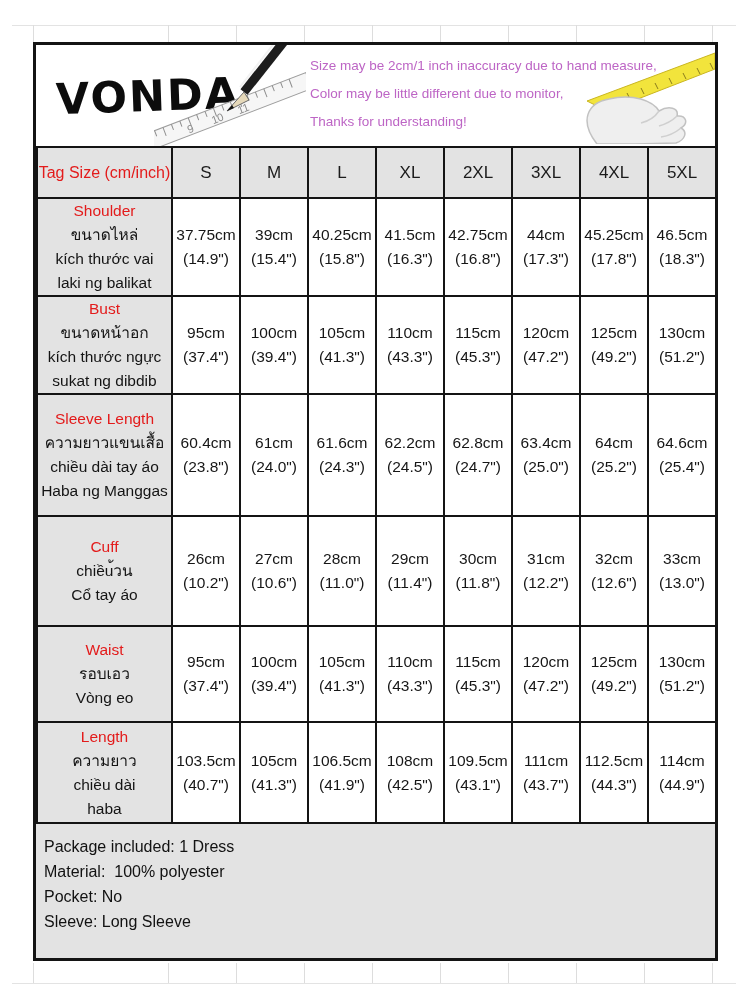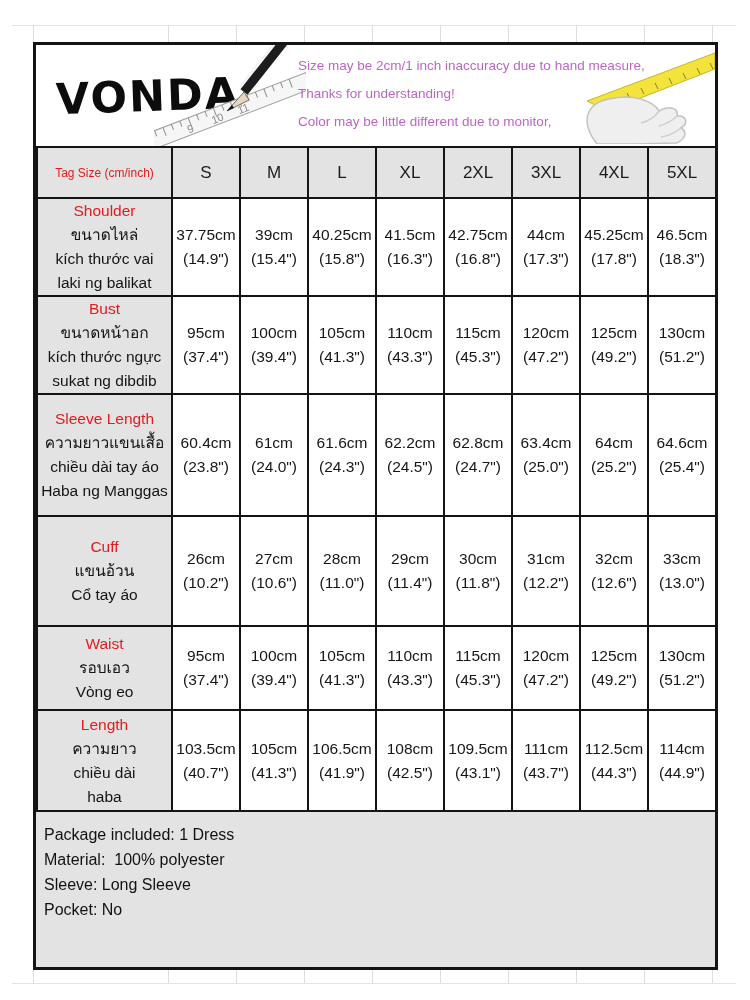--- a/index.html
+++ b/index.html
@@ -23,47 +23,47 @@
 
   
   .brand-band { position:relative; height:101px; background:#ffffff; overflow:hidden; }
   .brand {
     position:absolute; left:20px; top:26px;
     font-family:"DejaVu Sans", sans-serif;
     font-size:43px; font-weight:bold; letter-spacing:2px;
     transform:rotate(-2deg);
     color:#0c0c0c;
   }
-  .disclaimer { position:absolute; left:262px; top:7px; }
+  .disclaimer { position:absolute; left:274px; top:7px; }
   .disclaimer-line {
     color:var(--disclaimer-purple,#bd65c5);
     font-size:13.5px; line-height:28px; white-space:nowrap;
   }
   .pencil-illu { position:absolute; left:118px; top:0; }
   .hand-illu   { position:absolute; right:-2px; top:2px; }
   .ruler-poly  { fill:var(--ruler-yellow,#f2e43c); stroke:#c9b520; stroke-width:1; }
 
   
   table.size-chart { border-collapse:collapse; width:679px; table-layout:fixed; }
   table.size-chart th, table.size-chart td {
     border:2px solid var(--border-black,#141414);
     text-align:center; vertical-align:middle; padding:0;
   }
   .hdr-cell { background:var(--cell-gray,#e3e3e3); }
-  .corner-label { color:var(--accent-red,#e31b1b); font-size:12px; font-weight:normal; }
+  .corner-label { color:var(--accent-red,#e31b1b); font-size:16px; font-weight:normal; }
   .size-h { font-size:17px; font-weight:normal; color:#1b1b1b; }
   .label-cell { background:var(--cell-gray,#e3e3e3); font-size:15.5px; line-height:24px; }
   .row-label { color:var(--accent-red,#e31b1b); }
   .sub-label { color:#141414; }
   .val { font-size:15.5px; line-height:24px; color:#161616; }
 
   
   .footer-notes {
     background:var(--cell-gray,#e0e0e0);
-    height:155px; box-sizing:border-box;
+    height:134px; box-sizing:border-box;
     padding:10px 10px 0 8px;
   }
   .footer-line { font-size:16px; line-height:25px; color:#121212; white-space:pre-wrap; }
 </style>
 </head>
 <body>
 
 <div class="gridline-h" style="top:25px"></div>
 <div class="gridline-h" style="top:983px"></div>
 <div id="grid-ticks">
@@ -103,22 +103,22 @@
         <text x="86" y="75" font-size="11" fill="#8a8a8a" font-family="Liberation Sans, sans-serif">11</text>
       </g>
       <path d="M132 -6 L90 47" stroke="#1d1d1d" stroke-width="9" fill="none"></path>
       <path d="M125 -8 L86 42" stroke="#f2f2f2" stroke-width="2" fill="none"></path>
       <path d="M90 47 L73 66 L95 55 Z" fill="#e6d9ba" stroke="#6a6a6a" stroke-width="1"></path>
       <path d="M78 60 L73 66 L80 63 Z" fill="#111111"></path>
     </svg>
 
     <div class="disclaimer">
       <div class="disclaimer-line">Size may be 2cm/1 inch inaccuracy due to hand measure,</div>
+      <div class="disclaimer-line">Color may be little different due to monitor,</div>
       <div class="disclaimer-line">Thanks for understanding!</div>
-      <div class="disclaimer-line">Color may be little different due to monitor,</div>
     </div>
 
     <svg class="hand-illu" width="142" height="97" viewBox="0 0 142 97">
       <polygon class="ruler-poly" points="12,54 140,6 140,22 32,64"></polygon>
       <path d="M24 56l3 6 M38 51l3 6 M52 46l3 6 M66 41l3 6 M80 36l3 6 M94 31l3 6 M108 26l3 6 M122 21l3 6 M135 16l3 6" stroke="#8a7d1d" stroke-width="1" fill="none"></path>
       <path d="M22 97 C4 74 12 56 34 52 C58 46 78 54 84 64 C94 58 104 61 102 69 C111 68 114 76 106 81 C113 85 110 93 101 96 L60 97 Z" fill="#efefef" stroke="#c2c2c2" stroke-width="1.5"></path>
       <path d="M84 64 C80 70 74 74 66 76 M102 69 C97 74 91 77 84 79 M106 81 C100 86 93 89 86 90" stroke="#cfcfcf" stroke-width="1.5" fill="none"></path>
     </svg>
   </div>
 
@@ -264,21 +264,21 @@
             <div>(25.2")</div>
           </td>
           <td class="val">
             <div>64.6cm</div>
             <div>(25.4")</div>
           </td>
         </tr>
         <tr style="height: 110px;">
           <td class="label-cell">
             <div class="row-label">Cuff</div>
-            <div class="sub-label">แขนอ้วน</div>
+            <div class="sub-label">chiều้วน</div>
             <div class="sub-label">Cổ tay áo</div>
           </td>
           <td class="val">
             <div>26cm</div>
             <div>(10.2")</div>
           </td>
           <td class="val">
             <div>27cm</div>
             <div>(10.6")</div>
           </td>
@@ -300,21 +300,21 @@
           </td>
           <td class="val">
             <div>32cm</div>
             <div>(12.6")</div>
           </td>
           <td class="val">
             <div>33cm</div>
             <div>(13.0")</div>
           </td>
         </tr>
-        <tr style="height: 84px;">
+        <tr style="height: 96px;">
           <td class="label-cell">
             <div class="row-label">Waist</div>
             <div class="sub-label">รอบเอว</div>
             <div class="sub-label">Vòng eo</div>
           </td>
           <td class="val">
             <div>95cm</div>
             <div>(37.4")</div>
           </td>
           <td class="val">
@@ -385,16 +385,16 @@
             <div>114cm</div>
             <div>(44.9")</div>
           </td>
         </tr>
       </tbody>
   </table>
 
   <div class="footer-notes" id="footer-notes">
       <div class="footer-line">Package included: 1 Dress</div>
       <div class="footer-line">Material:  100% polyester</div>
+      <div class="footer-line">Pocket: No</div>
       <div class="footer-line">Sleeve: Long Sleeve</div>
-      <div class="footer-line">Pocket: No</div>
     </div>
 </div>
 
 </body></html>

